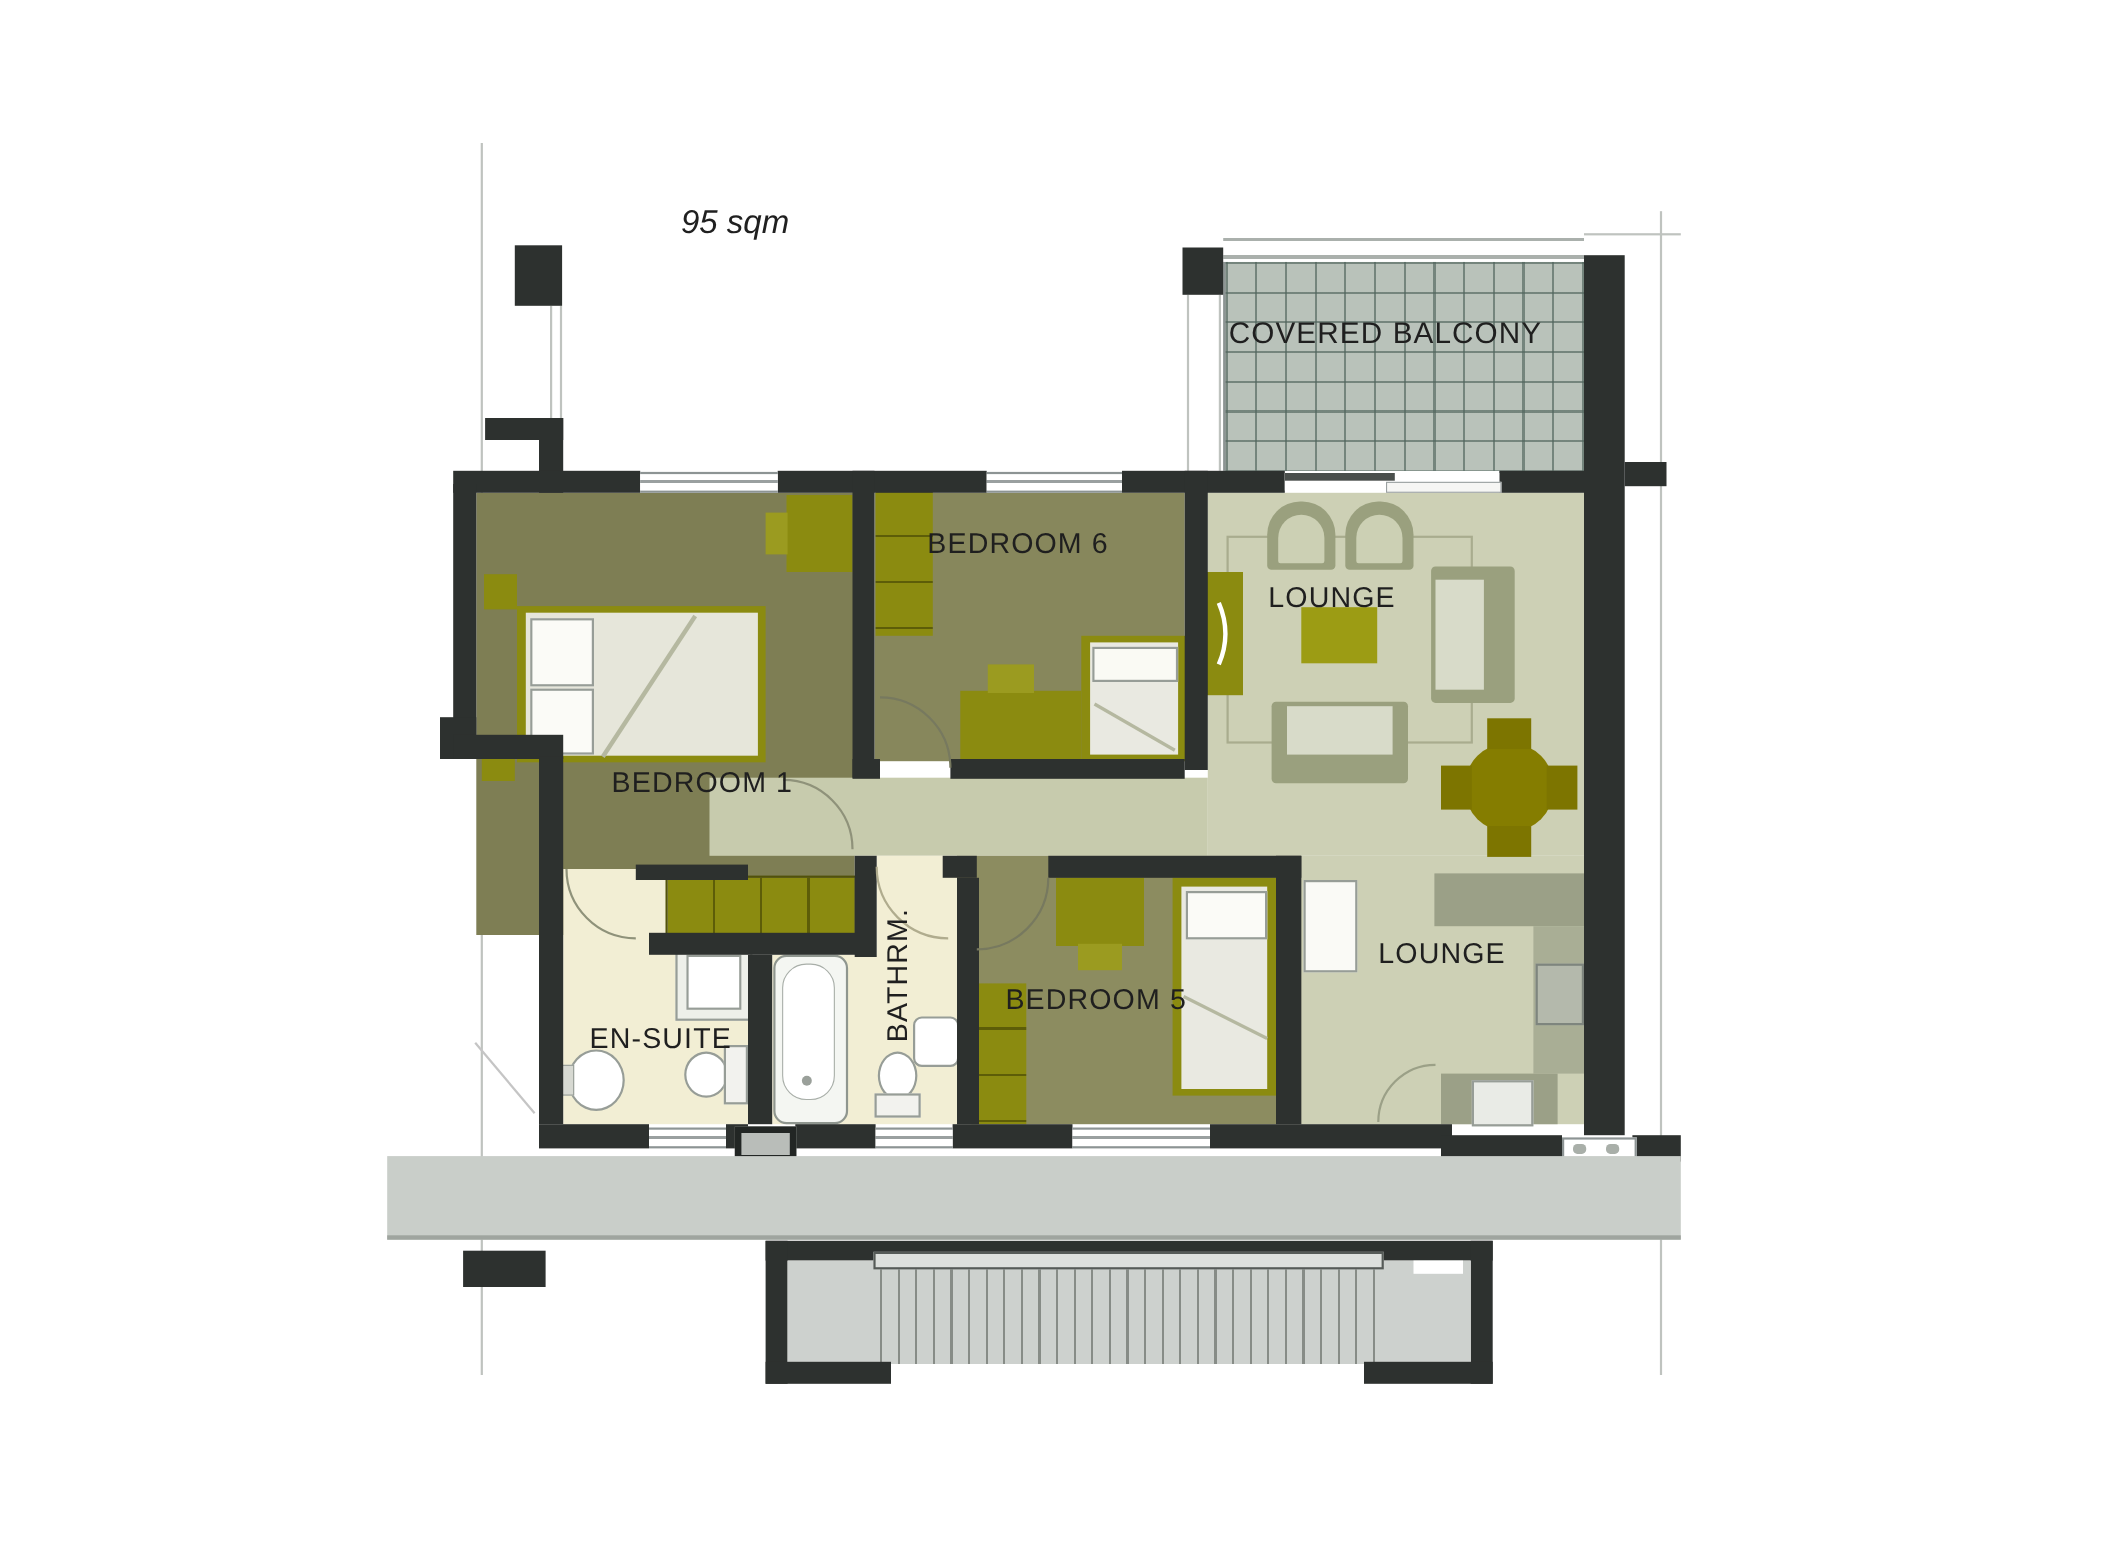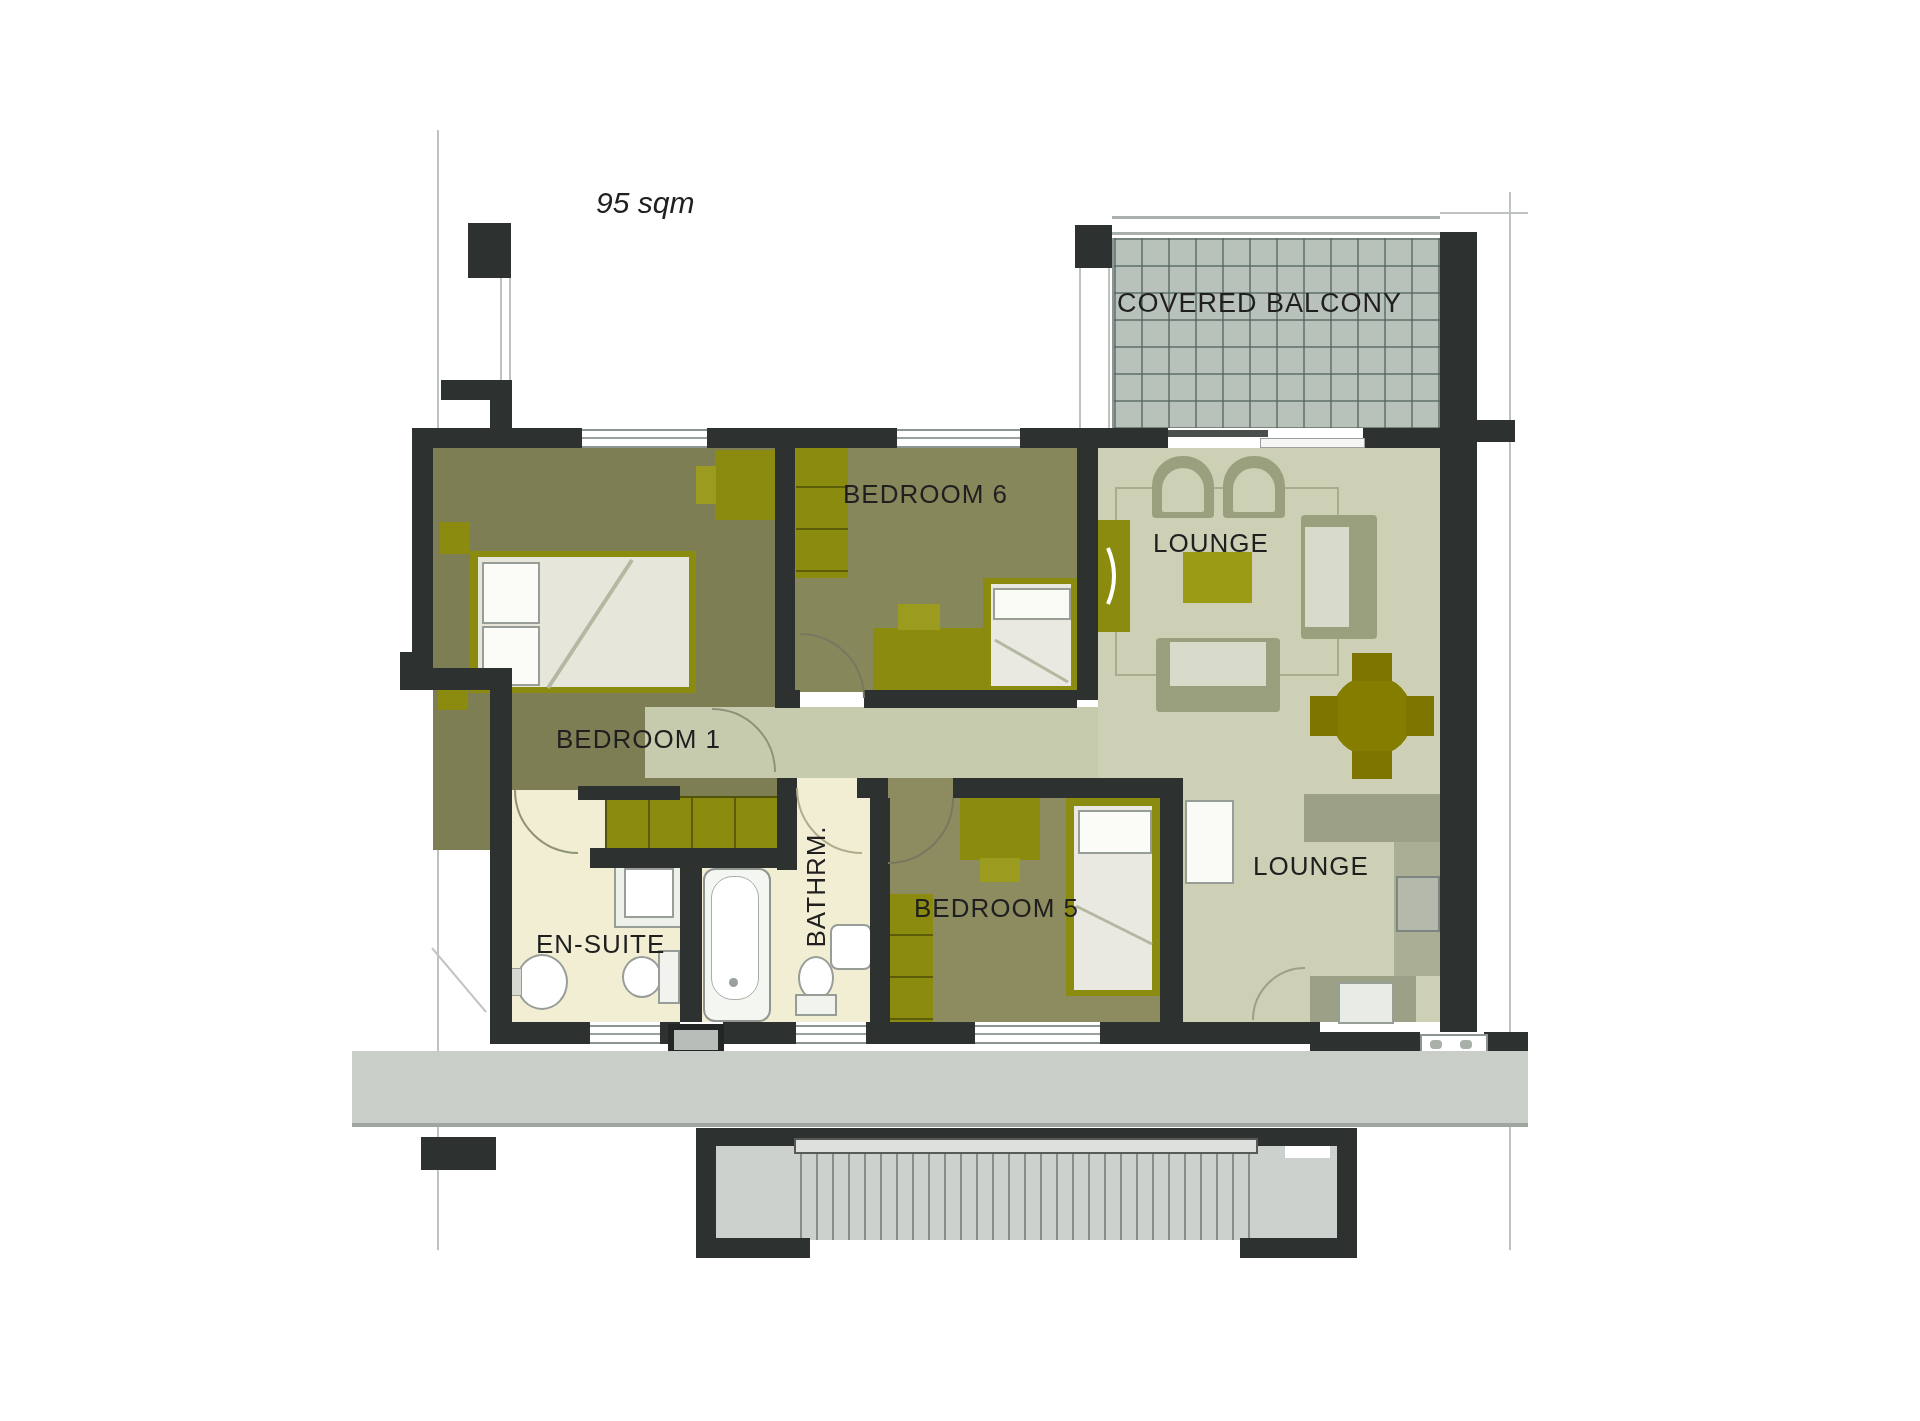--- a/index.html
+++ b/index.html
@@ -17,21 +17,21 @@
        border-top:2px solid #8d9494;border-bottom:2px solid #8d9494;}
   .rail{position:absolute;background:linear-gradient(#ffffff 12%,#aab0ac 12%,#aab0ac 24%,#ffffff 24%,#ffffff 76%,#aab0ac 76%,#aab0ac 88%,#ffffff 88%);}
   .thinline{position:absolute;background:#bfc3bf;}
   .lbl{position:absolute;color:#1f1f1f;font-size:26px;letter-spacing:1px;white-space:nowrap;}
   .wrd{background:repeating-linear-gradient(180deg,#8b8b10 0 40px,#5d5d08 40px 42px);}
   .wrdv{background:repeating-linear-gradient(90deg,#8b8b10 0 41px,#5d5d08 41px 43px);}
   .sage{background:#9aa07e;}
   .seat{position:absolute;background:#ccd0b4;}
   #title{position:absolute;left:598px;top:108px;font-size:41px;font-weight:bold;font-style:italic;
          color:#15151d;letter-spacing:0px;}
-  #subtitle{position:absolute;left:596px;top:186px;font-size:30px;font-style:italic;color:#202020;}
+  #subtitle{position:absolute;left:619px;top:186px;font-size:30px;font-style:italic;color:#202020;}
   #balcony-tiles{position:absolute;left:1112px;top:238px;width:328px;height:190px;background-color:#b9c2ba;
     background-image:repeating-linear-gradient(90deg,rgba(80,100,92,.65) 0 2px,transparent 2px 27px),
                      repeating-linear-gradient(180deg,rgba(80,100,92,.65) 0 2px,transparent 2px 27px);
     border-left:2px solid #8d9494;}
   #stair-treads{position:absolute;left:800px;top:1146px;width:452px;height:94px;
     background-image:repeating-linear-gradient(90deg,#878c87 0 2px,transparent 2px 16px);}
   #corridor{position:absolute;left:352px;top:1051px;width:1176px;height:72px;background:#c9cec9;
     border-bottom:4px solid #9fa59f;}
   svg{position:absolute;left:0;top:0;}
   .tub{position:absolute;background:#f4f6f2;border:2px solid #8f968f;border-radius:12px;}
@@ -199,19 +199,19 @@
     <path d="M 548 688 L 632 560" stroke="#b5b8a0" stroke-width="4" fill="none"></path>
     <path d="M 995 640 L 1068 682" stroke="#b5b8a0" stroke-width="3" fill="none"></path>
     <path d="M 1076 906 L 1152 944" stroke="#b5b8a0" stroke-width="3" fill="none"></path>
     <path d="M 1108 548 Q 1120 576 1108 604" stroke="#ffffff" stroke-width="4" fill="none"></path>
     <path d="M 432 948 L 486 1012" stroke="#c5c5c5" stroke-width="2" fill="none"></path>
   </svg>
 
   <div class="lbl" style="left:1117px;top:288px;font-size:27px;">COVERED BALCONY</div>
   <div class="lbl" style="left:843px;top:479px;">BEDROOM 6</div>
   <div class="lbl" style="left:1153px;top:528px;">LOUNGE</div>
-  <div class="lbl" style="left:556px;top:696px;margin-top:28px;">BEDROOM 1</div>
+  <div class="lbl" style="left:556px;top:696px;">BEDROOM 1</div>
   <div class="lbl" style="left:914px;top:893px;">BEDROOM 5</div>
   <div class="lbl" style="left:1253px;top:851px;">LOUNGE</div>
   <div class="lbl" style="left:536px;top:929px;">EN-SUITE</div>
   <div class="lbl" style="left:756px;top:872px;width:120px;text-align:center;transform:rotate(-90deg);">BATHRM.</div>
 
 </div>
 
 </body></html>

